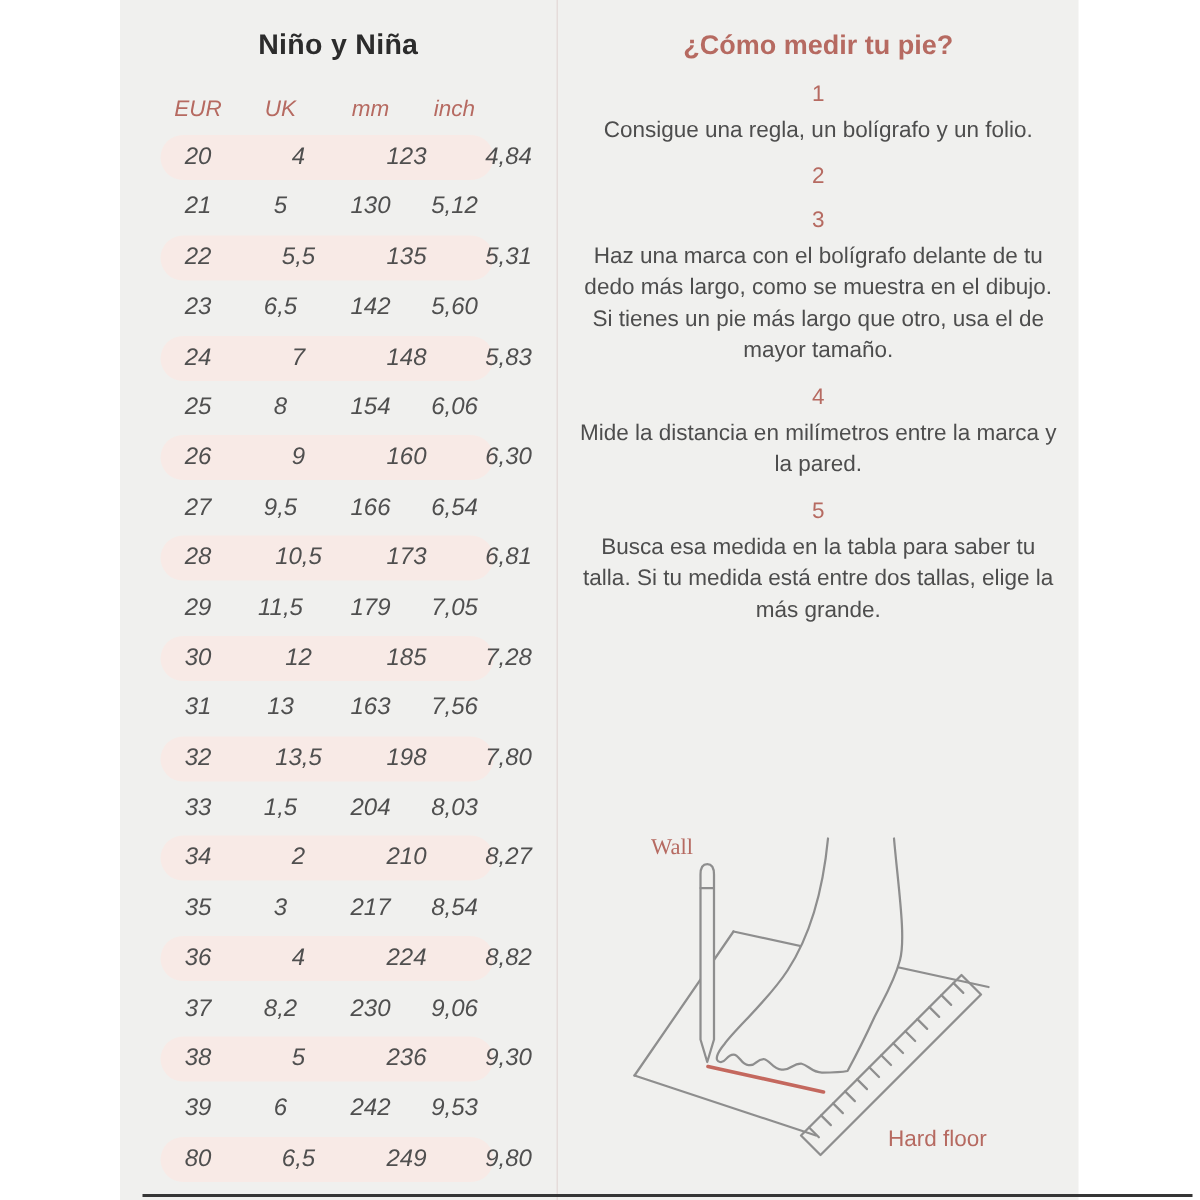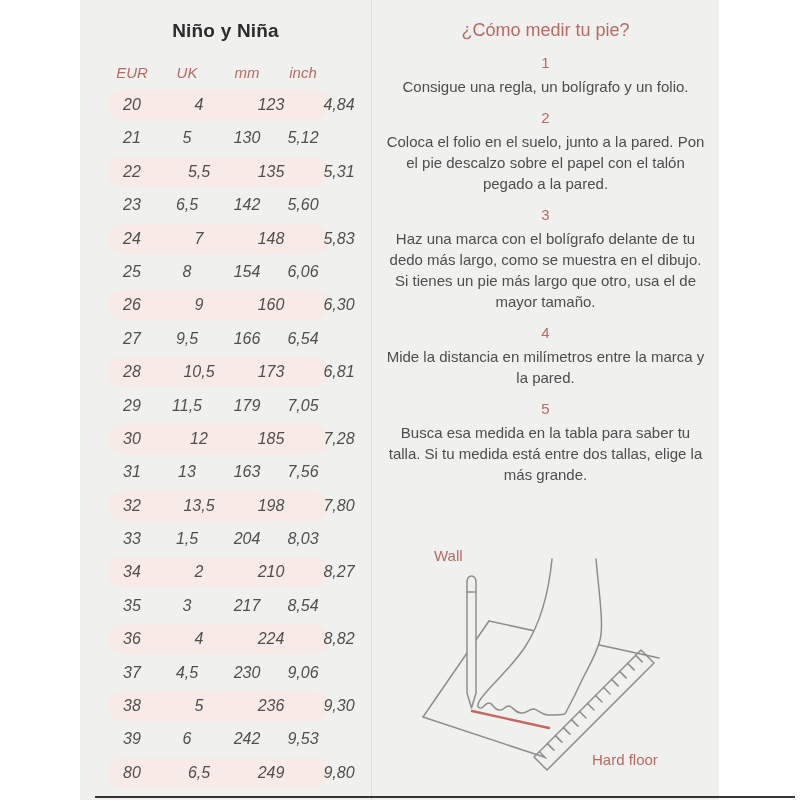--- a/index.html
+++ b/index.html
@@ -33,21 +33,21 @@
     height:30px;margin-bottom:3.4px;border-radius:15px;
     align-items:center;font-size:16px;color:#4f4f4f;
   }
   .trow.hl{background:var(--rowHl,#f8eae6);gap:12px;}
   
   .divider{width:1px;height:100%;background:var(--divider,#e5dcda);}
   
   .right-col{width:347px;position:relative;}
   .guide-title{
     margin:19px 0 0 0;text-align:center;
-    font-size:18px;font-weight:400;color:var(--accent,#b66a61);line-height:23px;
+    font-size:18px;font-weight:700;color:var(--accent,#b66a61);line-height:23px;
   }
   .step-number{
     margin-top:12px;text-align:center;
     font-size:15px;line-height:17px;color:var(--accent,#b66a61);
   }
   .step-text{
     margin:5px auto 0 auto;width:322px;text-align:center;
     font-size:15px;line-height:21px;color:#4d4d4d;
   }
   
@@ -55,21 +55,21 @@
   .illus svg{position:absolute;left:0;top:0;}
   .illus svg path,.illus svg line{
     stroke:var(--line,#8e8e8e);stroke-width:1.5;fill:none;
     stroke-linecap:round;stroke-linejoin:round;
   }
   .illus svg .fillbg{fill:var(--bg,#f0f0ee);}
   .illus svg .red{stroke:var(--measure,#c4685e);stroke-width:2.4;}
   .diagram-label{
     position:absolute;font-size:15px;color:var(--accent,#b66a61);white-space:nowrap;
   }
-  .wall-label{left:62px;top:2px;}
+  .wall-label{left:62px;top:12px;font-family:Liberation Serif, serif;}
   .floor-label{left:220px;top:206px;}
   
   .bottom-line{
     position:absolute;left:95px;top:796px;width:700px;height:2px;
     background:#353535;
   }
 </style>
 </head>
 <body>
 
@@ -182,21 +182,21 @@
             <span>8,54</span>
           </div>
           <div class="tgrid trow hl">
             <span>36</span>
             <span>4</span>
             <span>224</span>
             <span>8,82</span>
           </div>
           <div class="tgrid trow">
             <span>37</span>
-            <span>4,5</span>
+            <span>8,2</span>
             <span>230</span>
             <span>9,06</span>
           </div>
           <div class="tgrid trow hl">
             <span>38</span>
             <span>5</span>
             <span>236</span>
             <span>9,30</span>
           </div>
           <div class="tgrid trow">
@@ -215,21 +215,20 @@
     </section>
 
     <div class="divider"></div>
 
     <section class="right-col">
       <h2 class="guide-title">¿Cómo medir tu pie?</h2>
       <div>
           <div class="step-number">1</div>
           <div class="step-text">Consigue una regla, un bolígrafo y un folio.</div>
           <div class="step-number">2</div>
-          <div class="step-text">Coloca el folio en el suelo, junto a la pared. Pon el pie descalzo sobre el papel con el talón pegado a la pared.</div>
           <div class="step-number">3</div>
           <div class="step-text">Haz una marca con el bolígrafo delante de tu dedo más largo, como se muestra en el dibujo. Si tienes un pie más largo que otro, usa el de mayor tamaño.</div>
           <div class="step-number">4</div>
           <div class="step-text">Mide la distancia en milímetros entre la marca y la pared.</div>
           <div class="step-number">5</div>
           <div class="step-text">Busca esa medida en la tabla para saber tu talla. Si tu medida está entre dos tallas, elige la más grande.</div>
         </div>
 
       <div class="illus">
         <svg width="347" height="250" viewBox="0 0 347 250">

